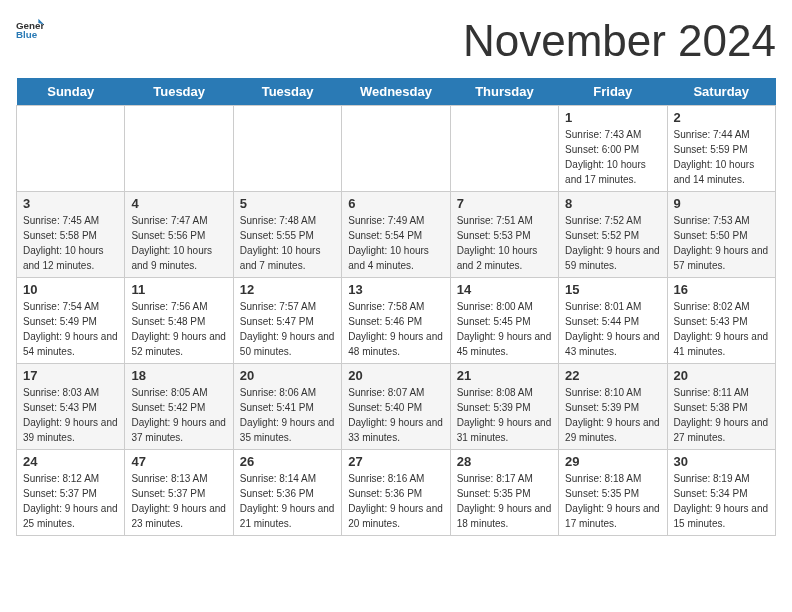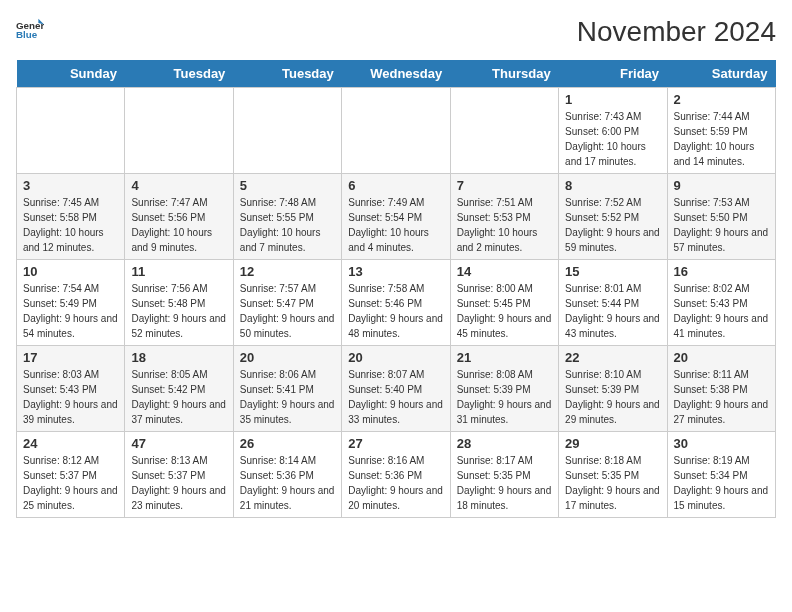--- a/index.html
+++ b/index.html
@@ -22,37 +22,37 @@
       gap: 4px;
     }
     .logo-icon {
       width: 28px;
       height: 28px;
     }
     .title-area {
       text-align: right;
     }
     .month-title {
-      font-size: 28px;
+      font-size: 44px;
       color: #333;
       font-weight: normal;
     }
     .location-title {
       font-size: 16px;
       color: #555;
     }
     table {
       width: 100%;
       border-collapse: collapse;
       table-layout: fixed;
     }
     thead tr th {
       background-color: #2a7ab5;
       color: #fff;
-      text-align: right;
+      text-align: center;
       padding: 6px 8px;
       font-size: 13px;
       font-weight: bold;
     }
     tbody tr td {
       border: 1px solid #ccc;
       vertical-align: top;
       padding: 4px 6px;
       font-size: 11px;
       color: #333;

